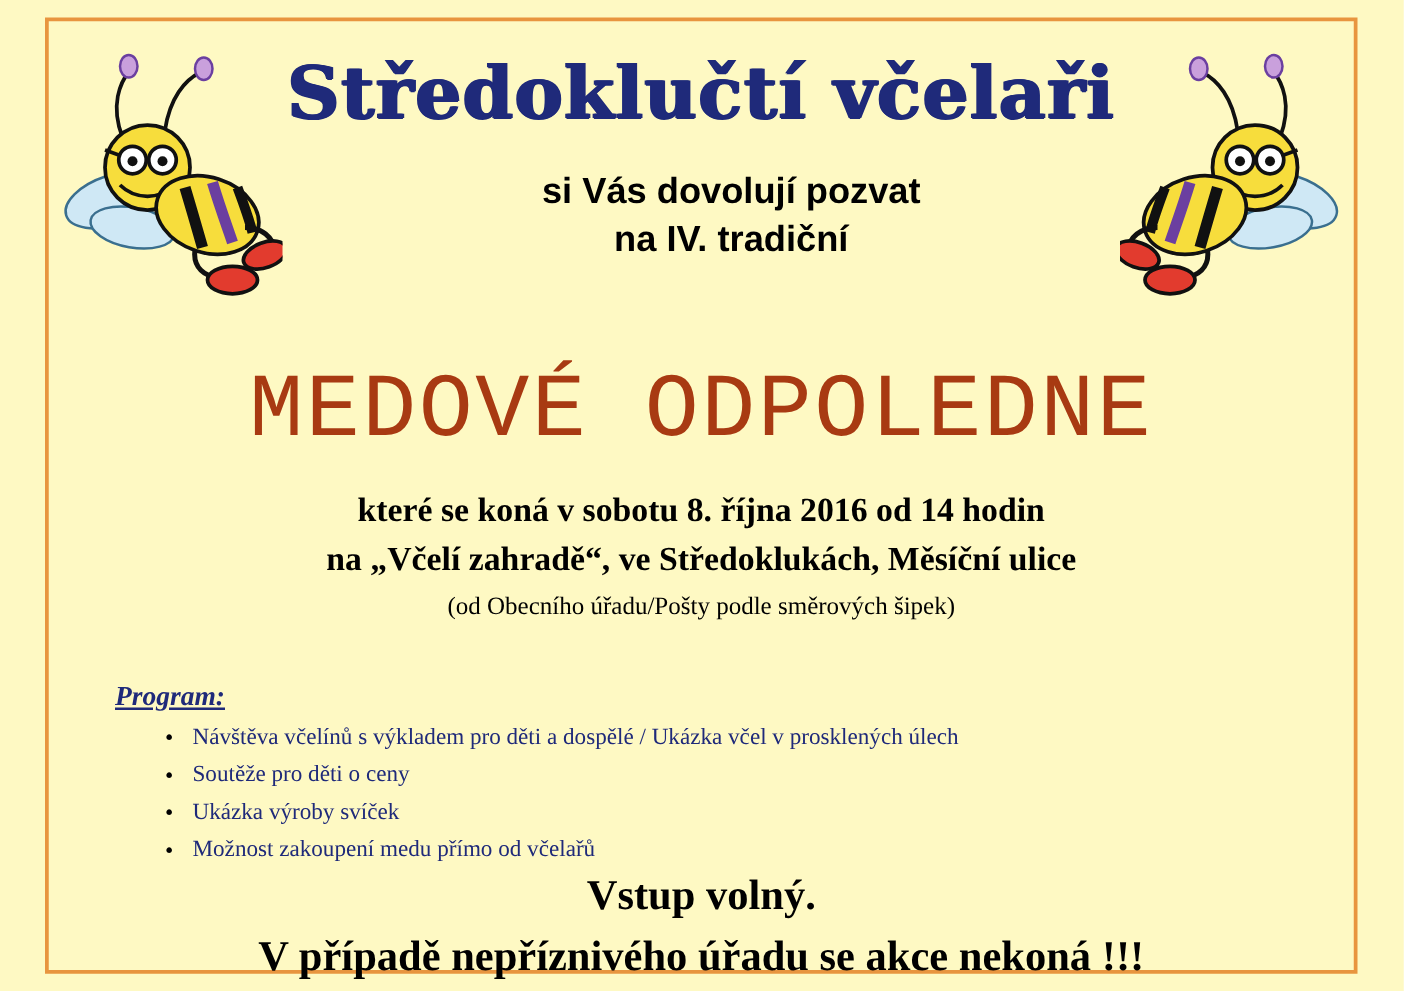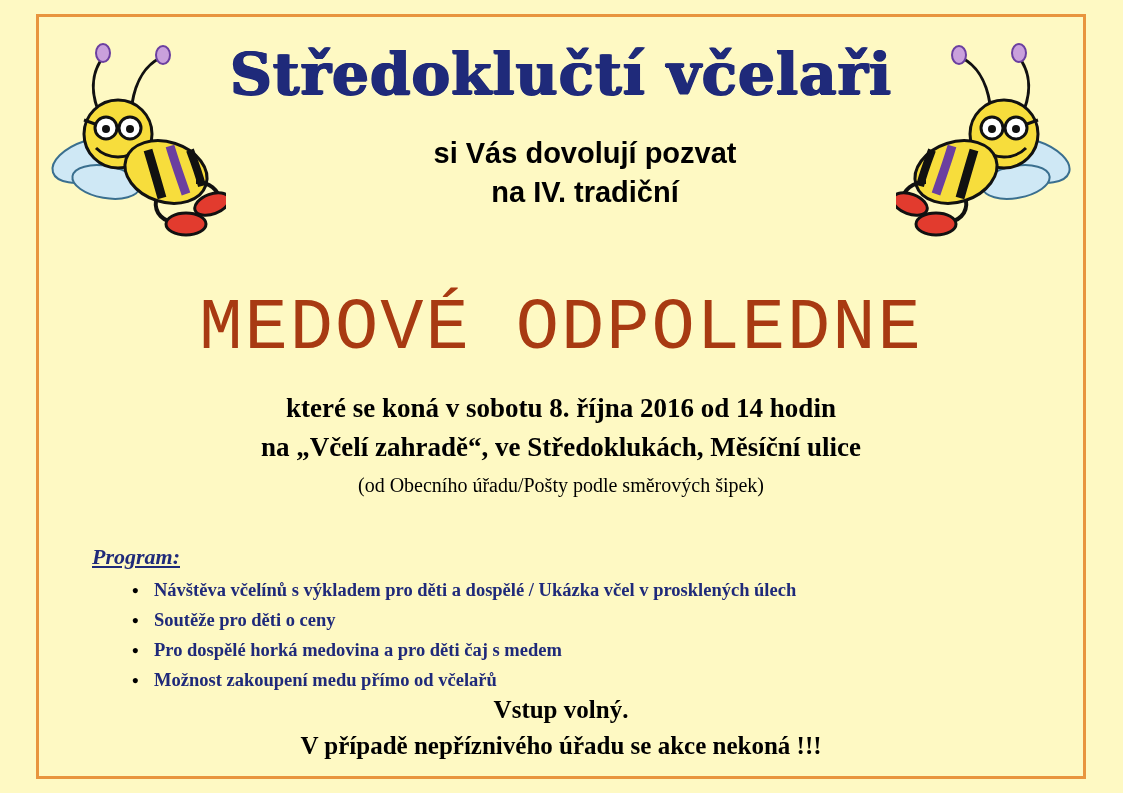--- a/index.html
+++ b/index.html
@@ -130,21 +130,21 @@
     margin-left: 36px;
   }
   .program-list {
     margin: 6px 0 0 0;
     padding-left: 98px;
     list-style: none;
   }
   .program-list li {
     position: relative;
     font-family: "Liberation Serif", serif;
-    font-weight: bold;
+    font-weight: normal;
     font-size: 18.5px;
     color: #1f2a7a;
     line-height: 1.62;
     white-space: nowrap;
   }
   .program-list li::before {
     content: "\2022";
     position: absolute;
     left: -22px;
     top: 0;
@@ -154,21 +154,21 @@
 
   
   .footer {
     position: absolute;
     left: 0;
     right: 0;
     top: 678px;
     text-align: center;
     font-family: "Liberation Serif", serif;
     font-weight: bold;
-    font-size: 25px;
+    font-size: 34px;
     color: #000000;
     line-height: 1.45;
   }
 </style>
 </head>
 <body>
 
 <div class="poster">
   <div class="poster-frame"></div>
 
@@ -247,21 +247,21 @@
       <div>které se koná v sobotu 8. října 2016 od 14 hodin</div>
       <div>na „Včelí zahradě“, ve Středoklukách, Měsíční ulice</div>
       <span class="note">(od Obecního úřadu/Pošty  podle směrových šipek)</span>
     </div>
 
     <div class="program-block">
       <div class="program-heading">Program:</div>
       <ul class="program-list">
         <li>Návštěva včelínů s výkladem pro děti a dospělé  /  Ukázka včel v prosklených úlech</li>
         <li>Soutěže pro děti o ceny</li>
-        <li>Pro dospělé horká medovina a  pro děti čaj s medem</li>
+        <li>Ukázka výroby svíček</li>
         <li>Možnost zakoupení medu přímo od  včelařů</li>
       </ul>
     </div>
 
     <div class="footer">
       <div>Vstup volný.</div>
       <div>V případě nepříznivého úřadu se akce nekoná !!!</div>
     </div>
 
   </div>

